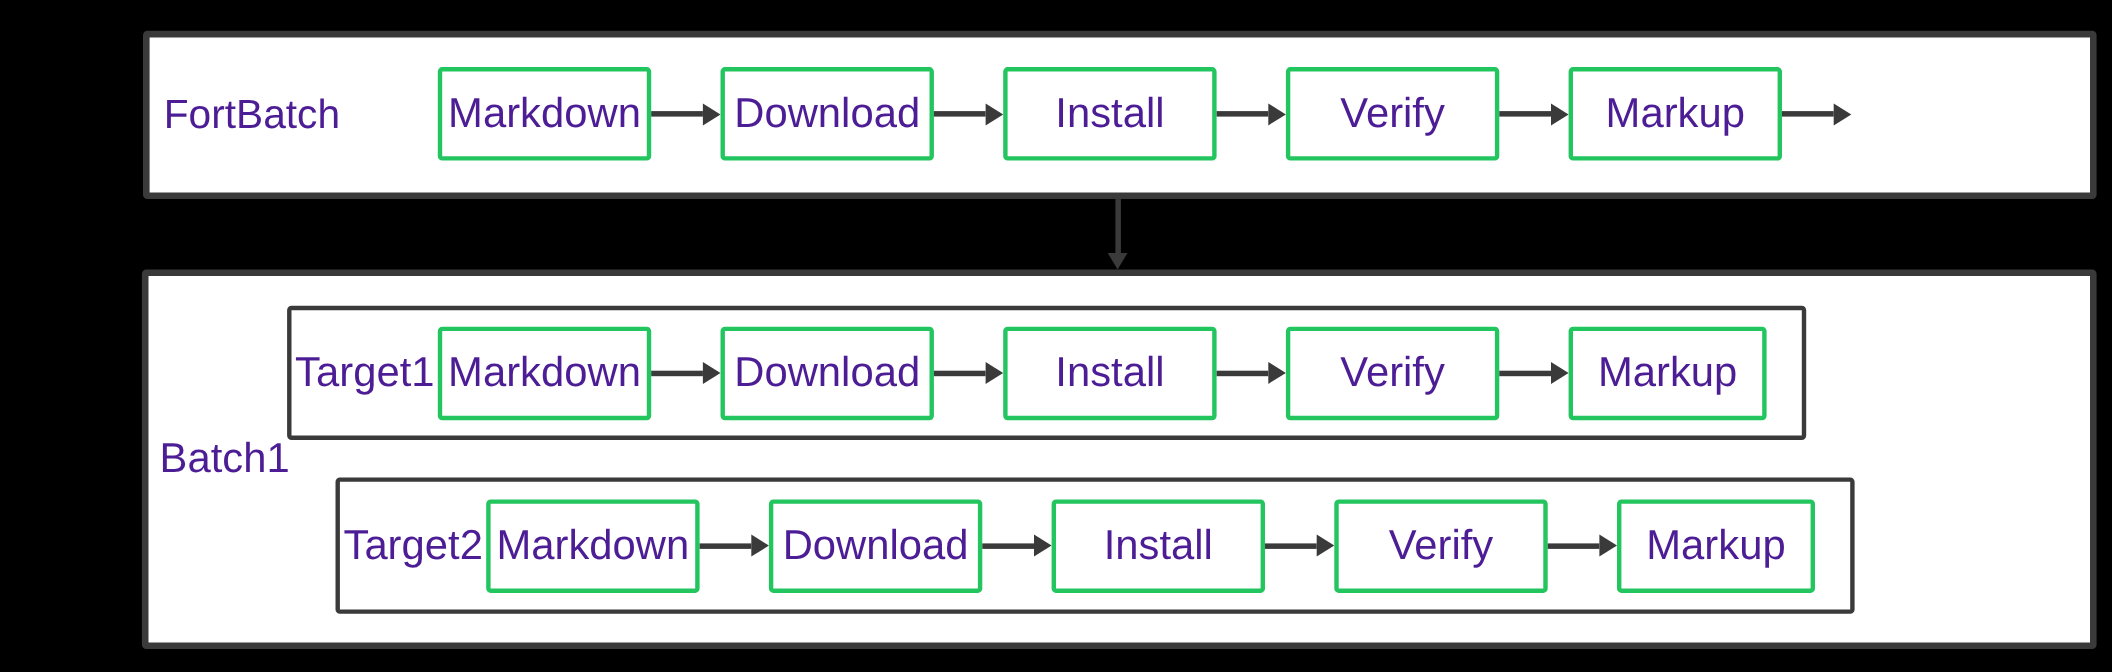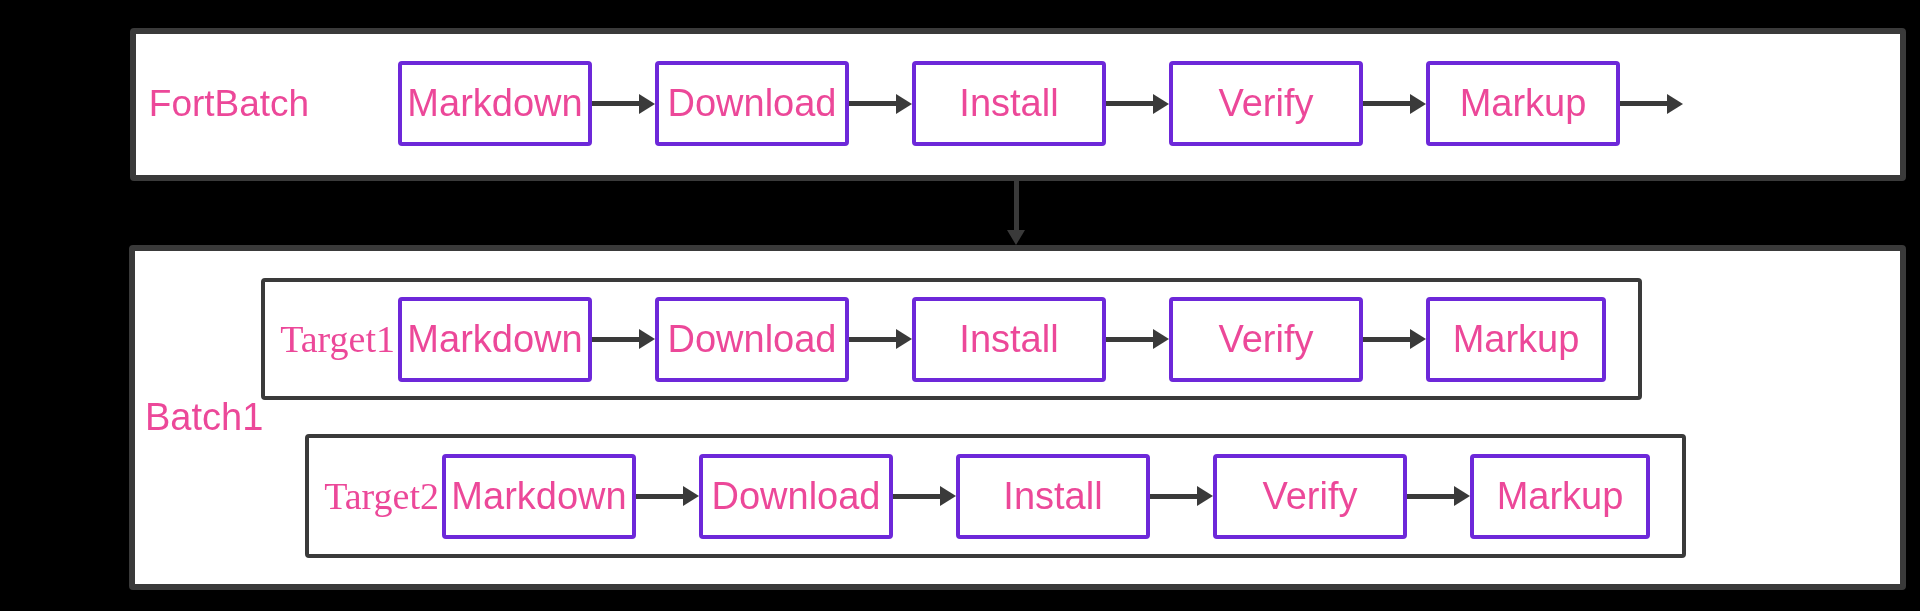--- a/index.html
+++ b/index.html
@@ -1,18 +1,18 @@
 <!DOCTYPE html>
 <html><head>
 <meta charset="utf-8">
 <style>
   html,body{margin:0;padding:0;background:#000;}
   .canvas{
     position:relative;width:1920px;height:611px;background:#000;overflow:hidden;
-    font-family:"Liberation Sans","DejaVu Sans",sans-serif;color:#ec4899;
+    font-family:"Liberation Sans","DejaVu Sans",sans-serif;color:#4c1d95;
   }
   .panel{
     position:absolute;background:#fff;border:6px solid #3a3a3a;border-radius:4px;
     box-sizing:border-box;
   }
   .fort-panel{left:130px;top:28px;width:1776px;height:153px;}
   .batch-panel{left:129px;top:245px;width:1777px;height:345px;}
 
   .fort-label{
     position:absolute;left:8px;top:0;height:100%;width:170px;
@@ -21,21 +21,21 @@
   }
   .batch-label{
     position:absolute;left:10px;top:0;height:100%;
     display:flex;align-items:center;font-size:38px;white-space:nowrap;
   }
 
   .flow-row{position:absolute;display:flex;align-items:center;}
   .fort-row{left:262px;top:27px;height:85px;}
 
   .stage{
-    flex:none;width:194px;height:85px;border:4px solid #6d28d9;border-radius:4px;
+    flex:none;width:194px;height:85px;border:4px solid #22c55e;border-radius:4px;
     box-sizing:border-box;background:#fff;display:flex;align-items:center;
     justify-content:center;font-size:38px;white-space:nowrap;
   }
   .stage.narrow{width:180px;text-align:center;}
 
   .harrow{flex:none;width:63px;height:20px;display:flex;align-items:center;}
   .harrow .shaft{flex:1;height:5px;background:#3a3a3a;}
   .harrow:after{
     content:"";width:0;height:0;flex:none;
     border-left:16px solid #3a3a3a;border-top:10px solid transparent;border-bottom:10px solid transparent;
@@ -54,21 +54,21 @@
   .target-panel{
     position:absolute;left:126px;width:1381px;border:4px solid #3a3a3a;border-radius:4px;
     box-sizing:border-box;background:#fff;
   }
   .target-panel.t1{top:27px;height:122px;}
   .target-panel.t2{top:183px;height:124px;margin-left:44px;}
 
   .target-label{
     position:absolute;left:0;top:0;height:100%;width:130px;
     display:flex;align-items:center;justify-content:flex-end;
-    font-size:38px;white-space:nowrap;font-family:Liberation Serif, serif;
+    font-size:38px;white-space:nowrap;
   }
   .target-row{left:133px;top:0;height:100%;}
 </style>
 </head>
 <body>
 
 <div class="canvas">
 
   <section class="panel fort-panel">
     <div class="fort-label">

